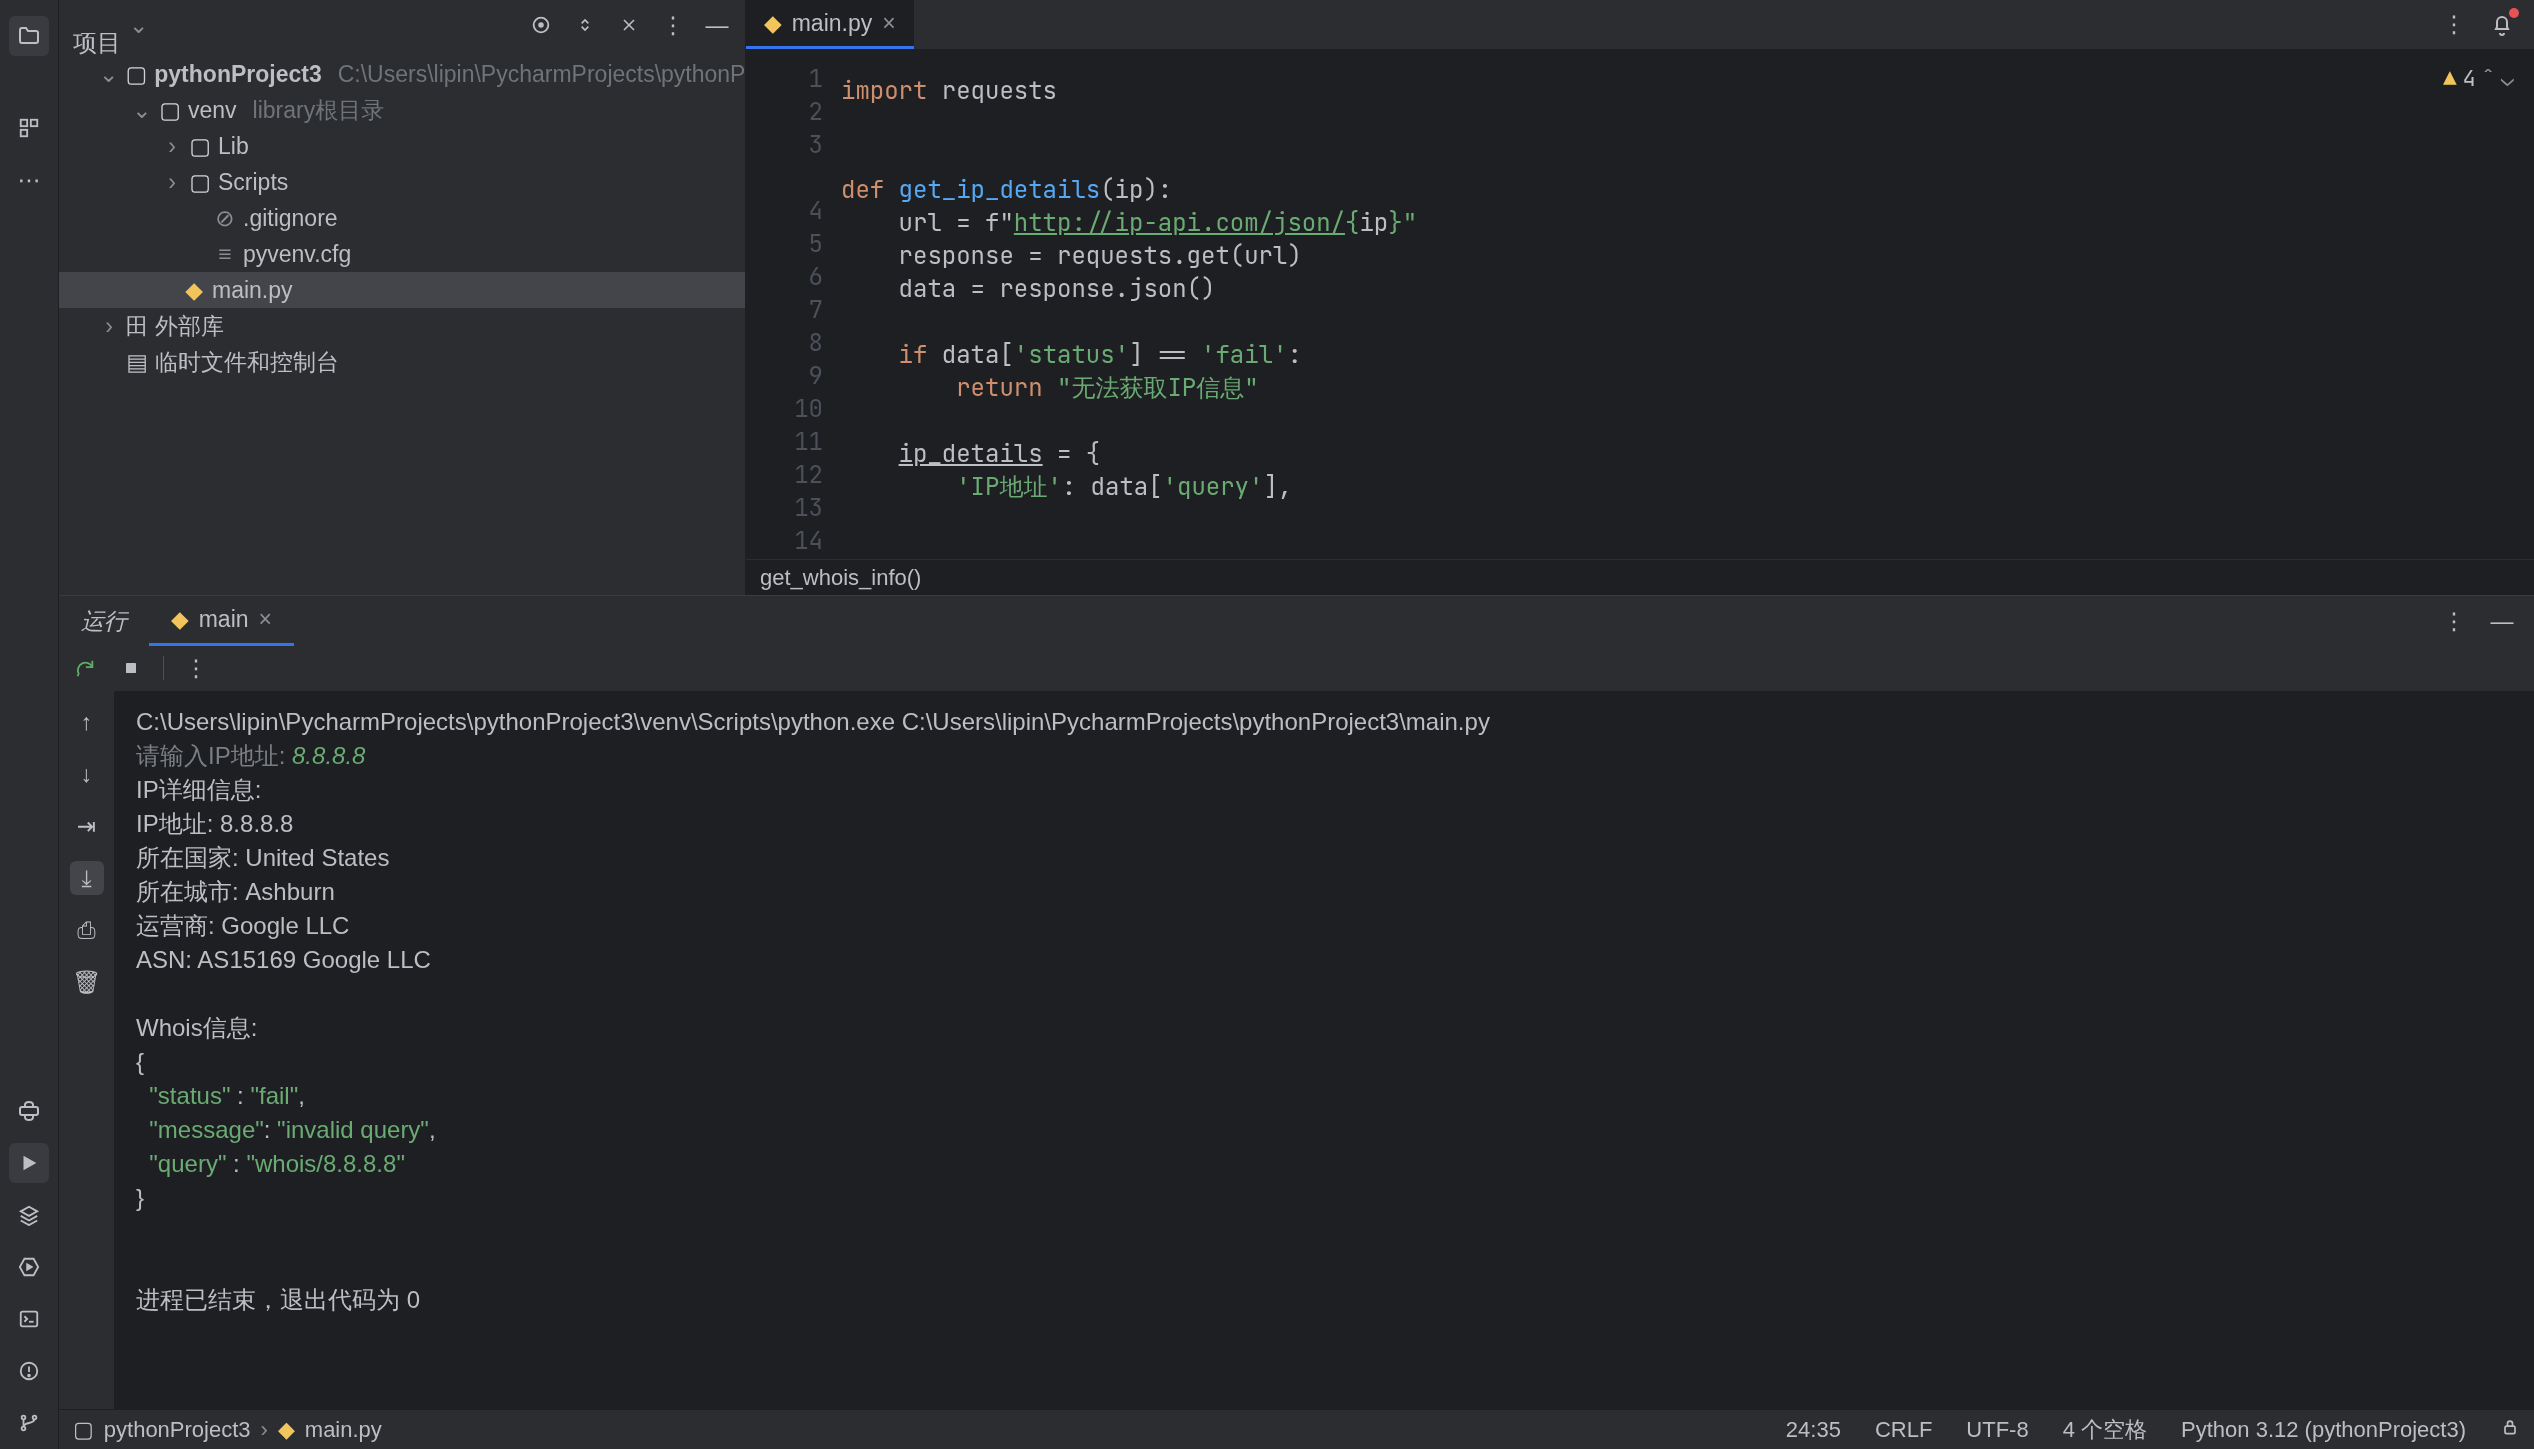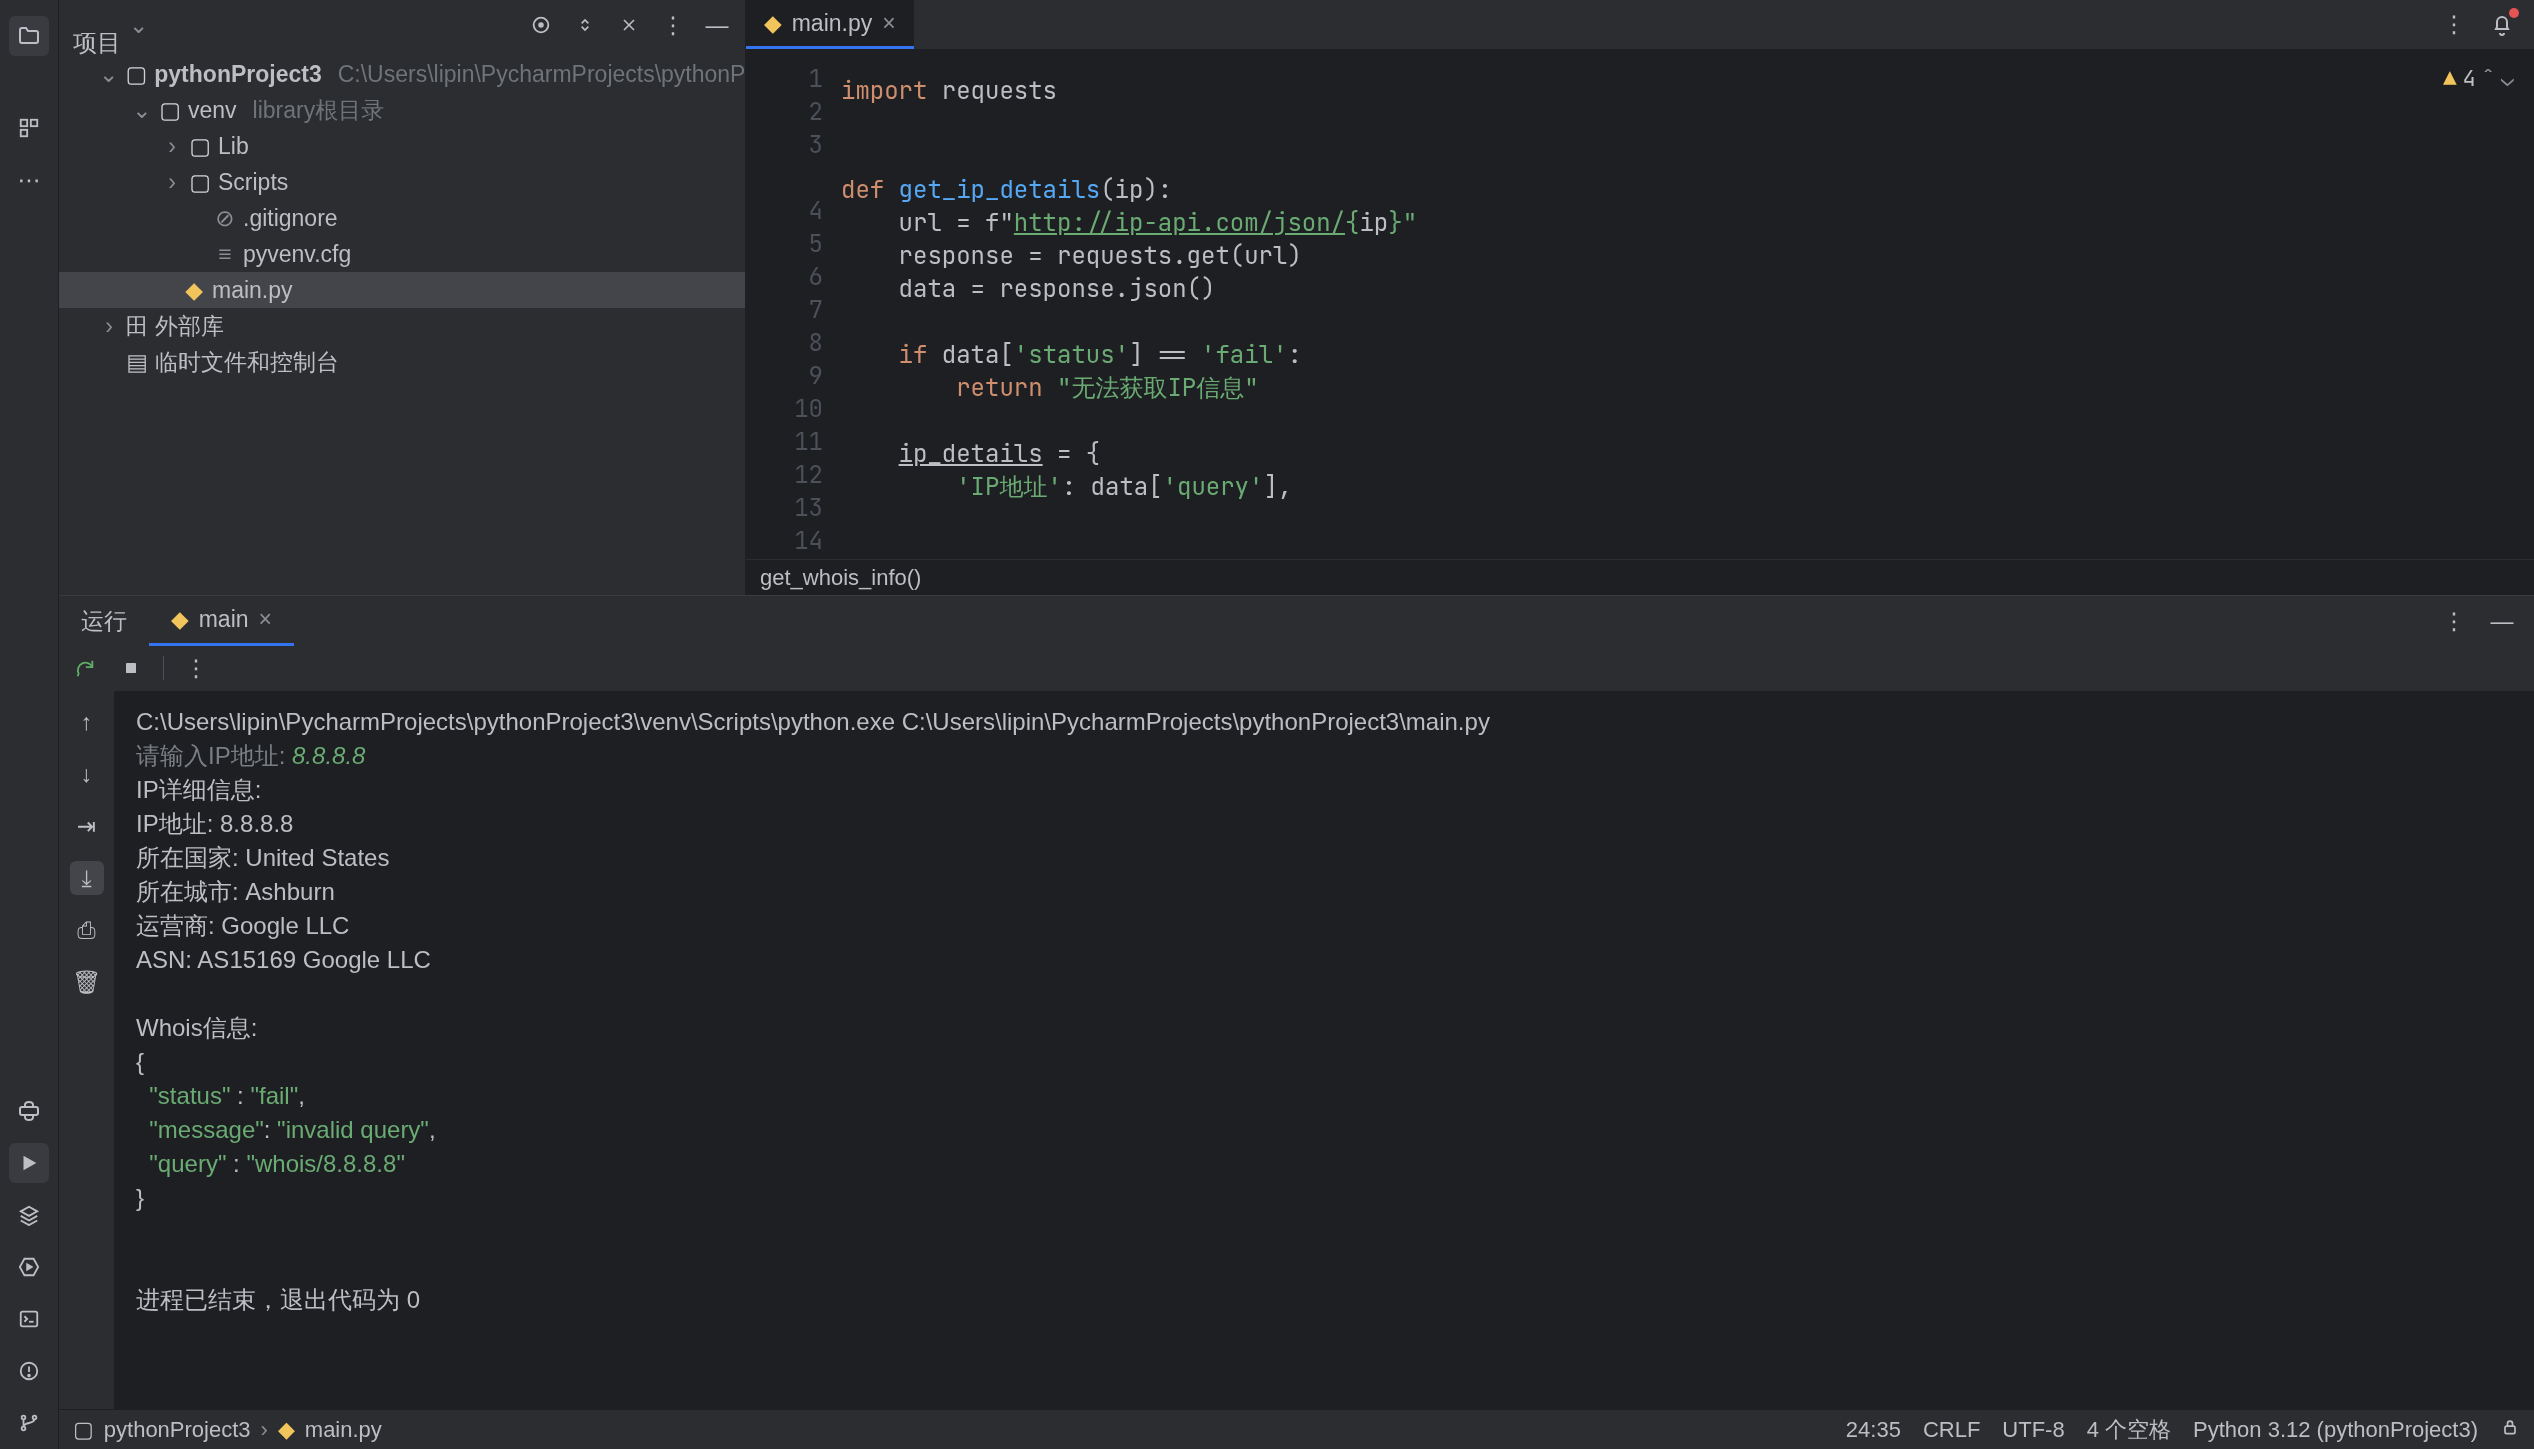--- a/index.html
+++ b/index.html
@@ -162,21 +162,21 @@
       height: 50px;
       display:flex;
       align-items:stretch;
       background:#2b2d30;
     }
     .run-tab {
       display:flex; align-items:center;
       padding: 0 22px;
       gap: 10px;
     }
-    .run-tab.first { background:#2b2d30; }
+    .run-tab.first { background:#2b2d30;font-style:italic; }
     .run-tab.active {
       border-bottom: 3px solid #3574f0;
     }
     .run-tabs .rh { margin-left:auto; display:flex; align-items:center; gap:20px; padding-right:18px; }
     .run-body {
       flex:1;
       display:flex;
       background:#1e1f22;
     }
     .run-toolbar-top {
@@ -212,21 +212,21 @@
       height: 40px;
       background:#2b2d30;
       border-top:1px solid #1e1f22;
       display:flex;
       align-items:center;
       padding: 0 14px;
       font-size: 22px;
       color:#bcbec4;
       gap: 10px;
     }
-    .status-bar .status-right { margin-left:auto; display:flex; gap:22px; align-items:center; }
+    .status-bar .status-right { margin-left:auto; display:flex; gap:34px; align-items:center; }
     .status-item { cursor:pointer; }
     .ico-folder { color:#ced0d6; }
     .py-logo { color:#f2c55c; }
 
     .small { font-size:20px; }
     .ghost { color:#8a8d93; }
   </style>
 </head>
 <body>
 

